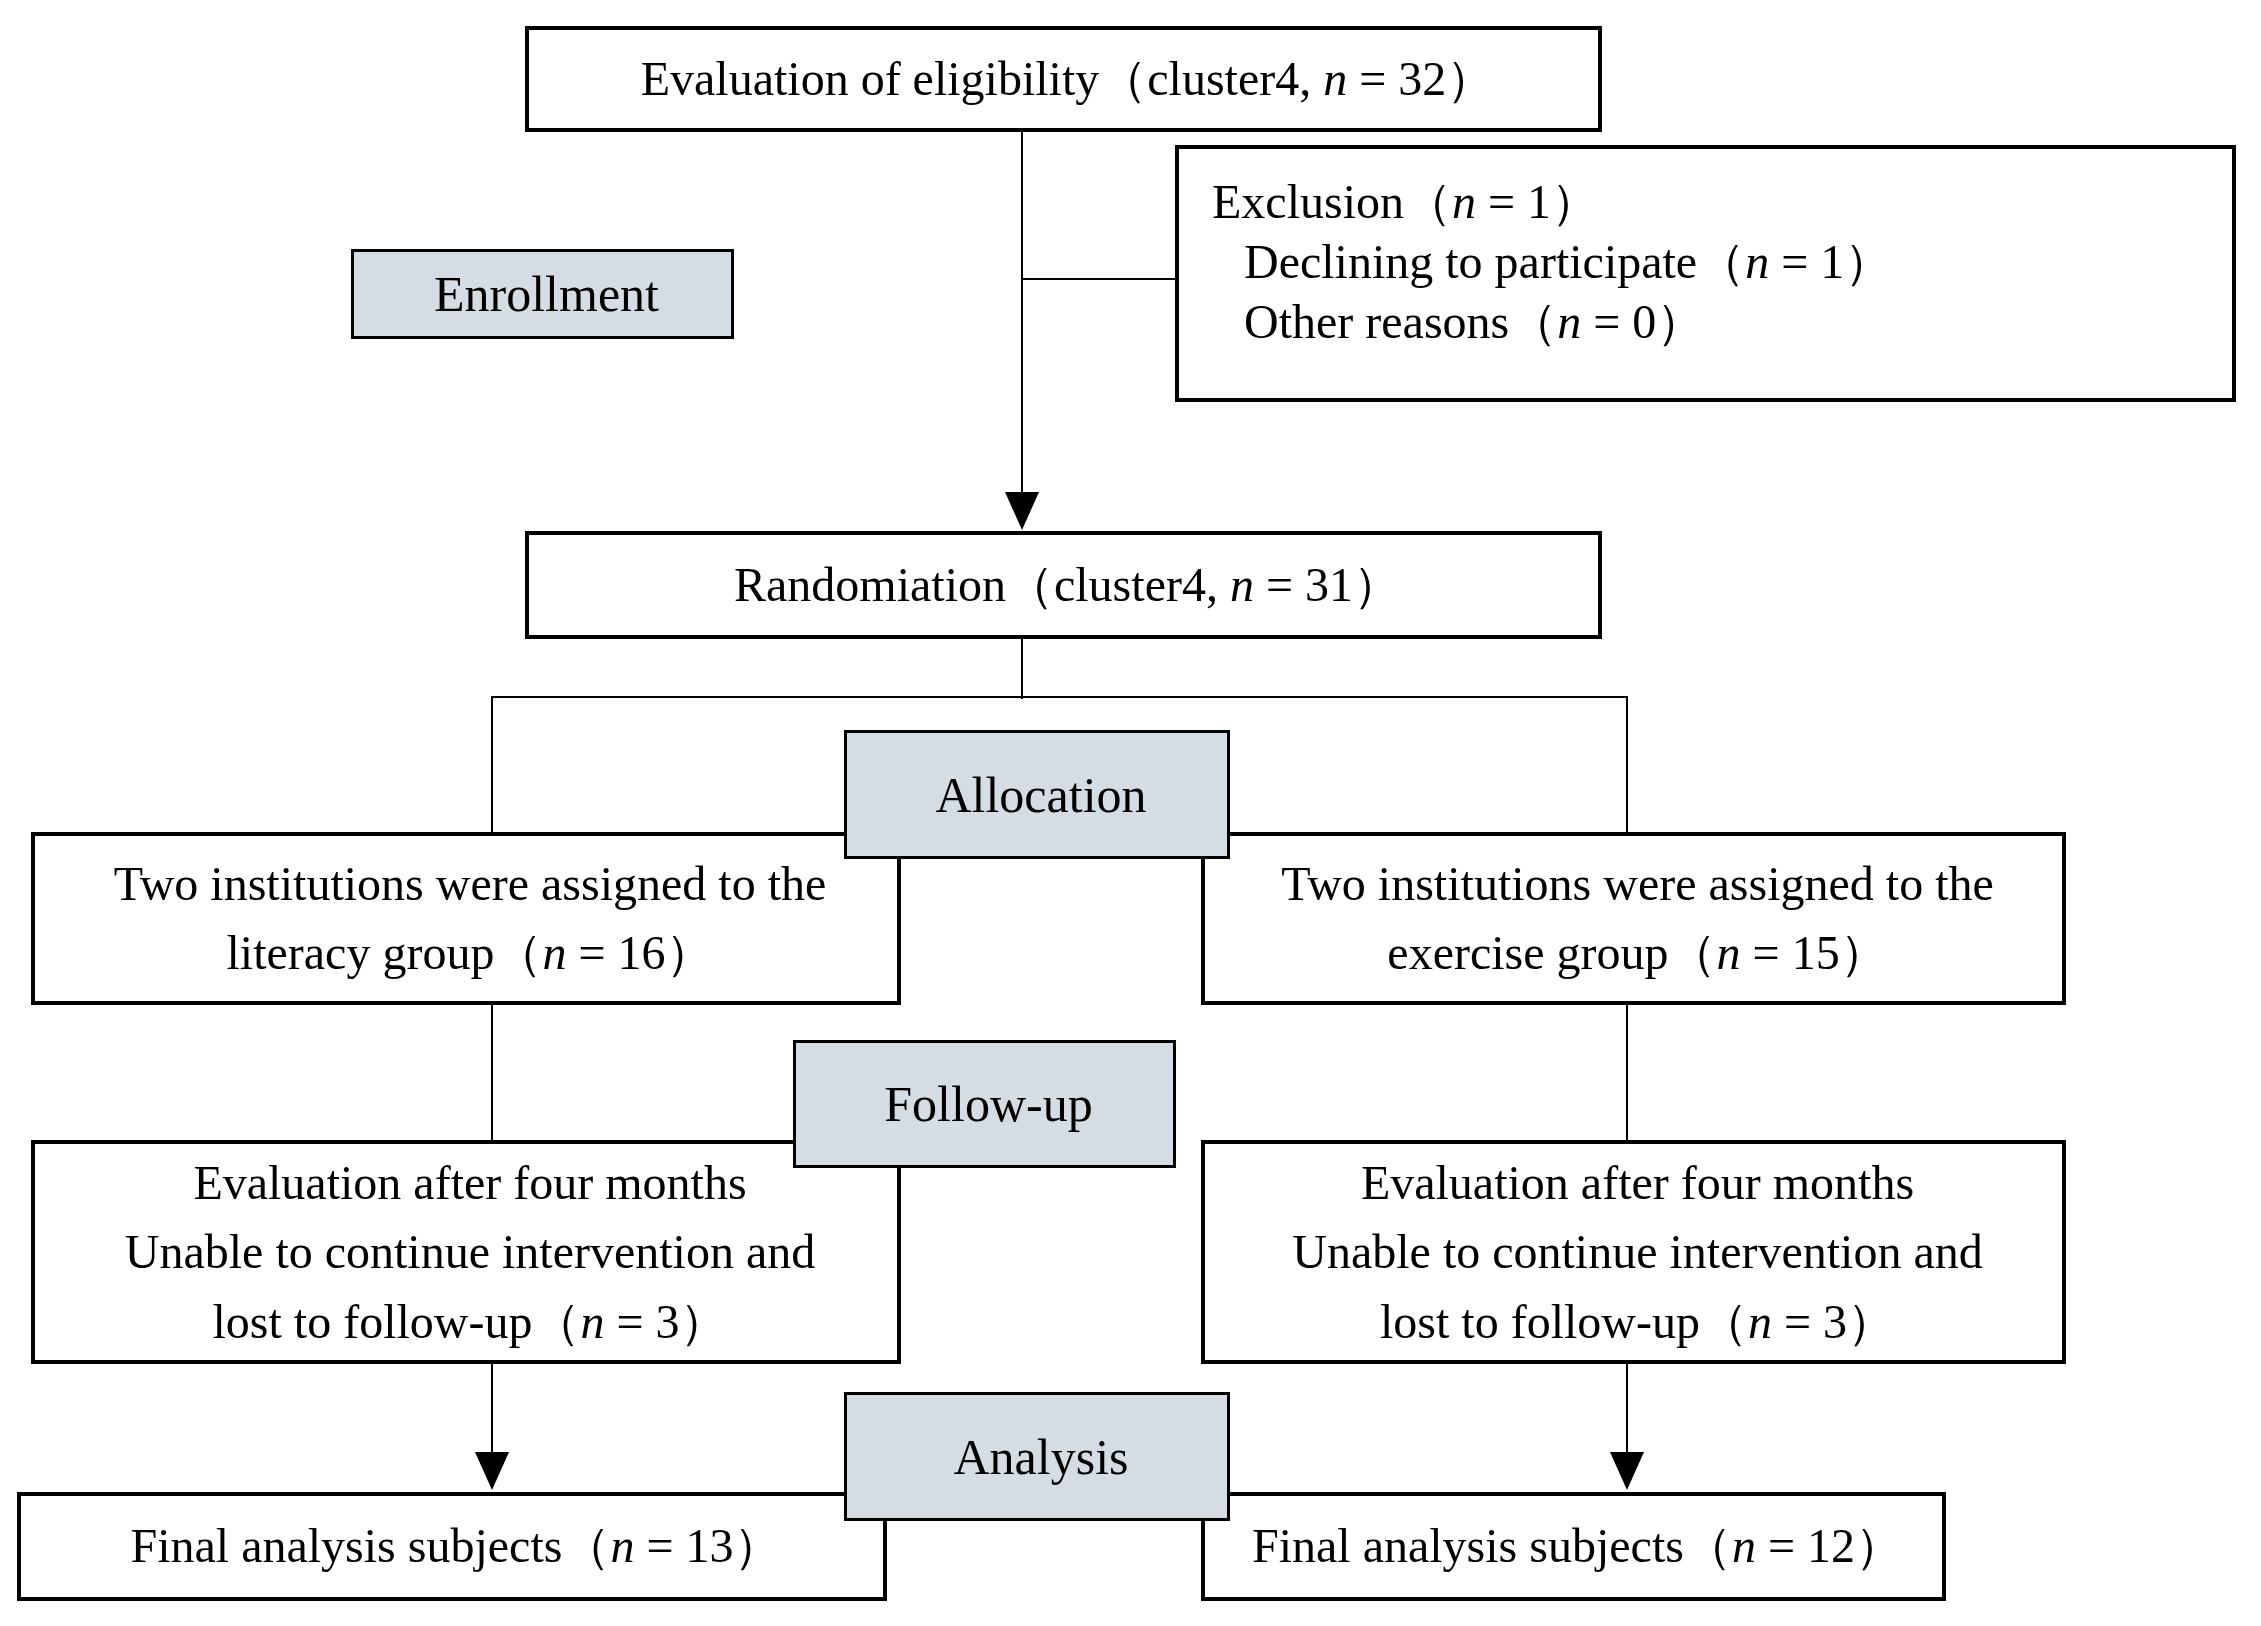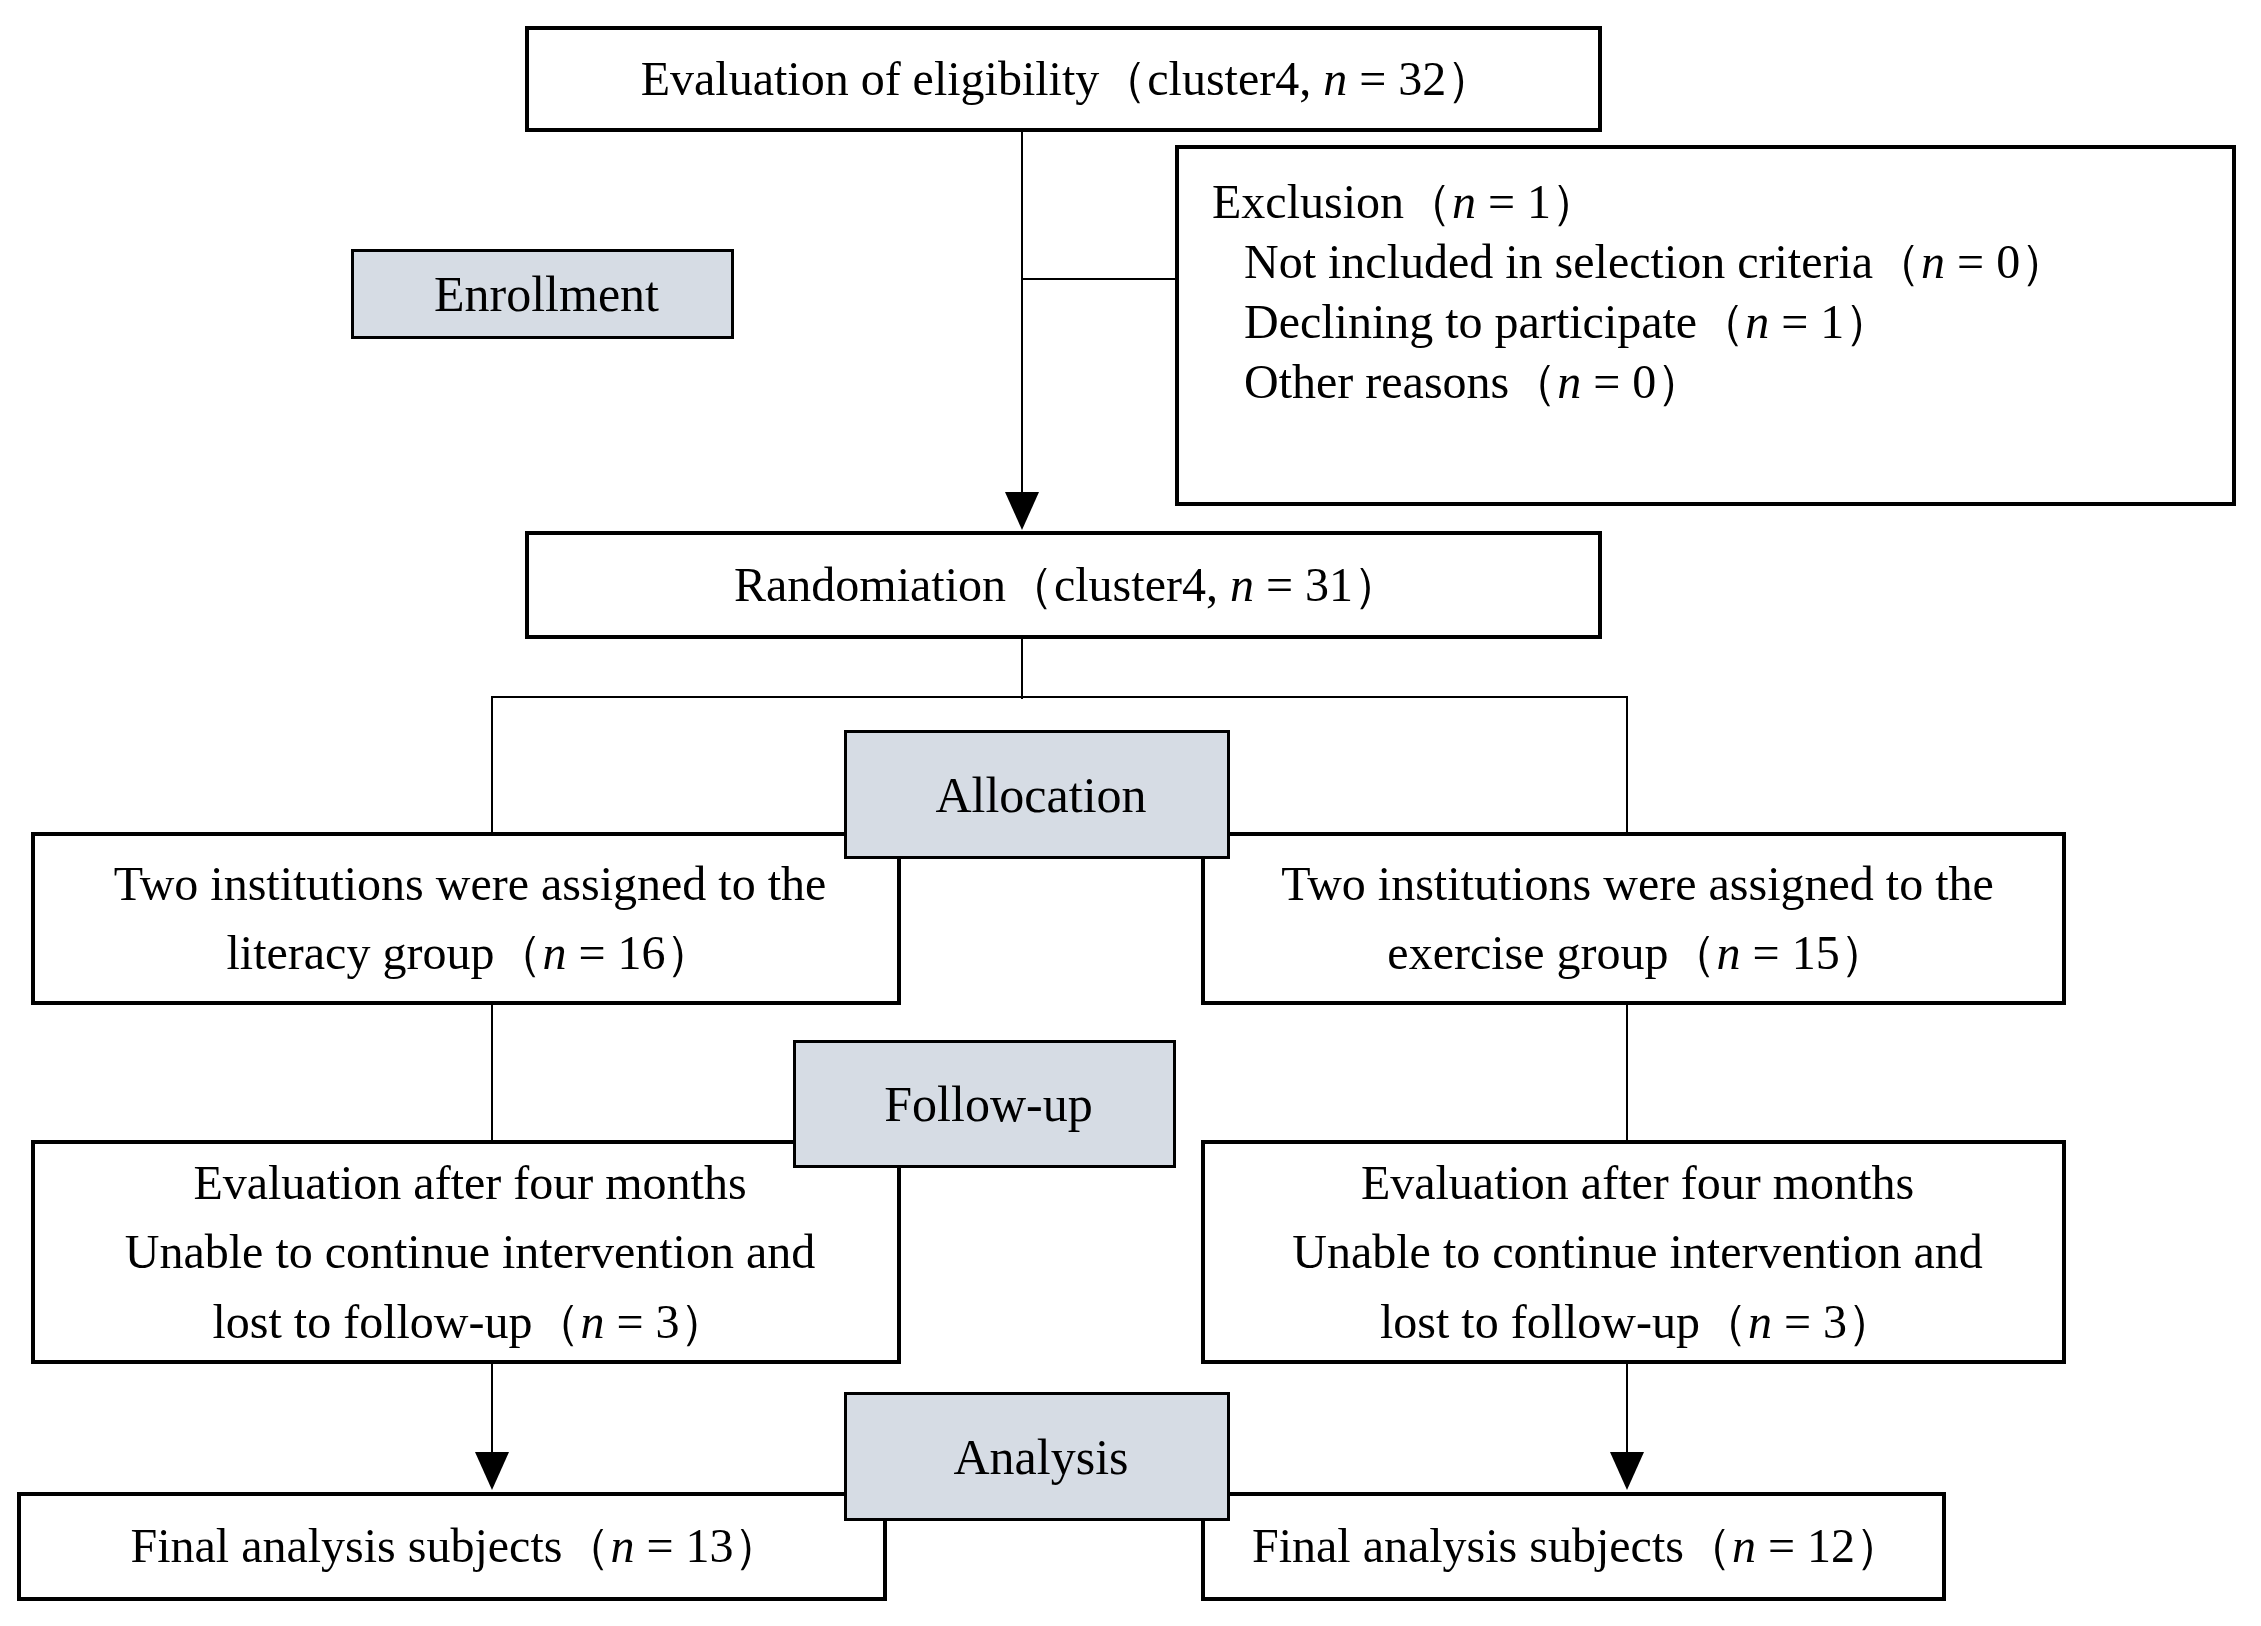--- a/index.html
+++ b/index.html
@@ -86,24 +86,23 @@
 
   <div class="line" style="left:491px;top:1361px;width:2.3px;height:97px;"></div>
   <div class="line" style="left:1626px;top:1361px;width:2.3px;height:97px;"></div>
   <div class="arrowhead" style="left:475px;top:1452px;"></div>
   <div class="arrowhead" style="left:1610px;top:1452px;"></div>
 
   <div class="box white-box" style="left:525px;top:26px;width:1077px;height:106px;">
     <div class="txt">Evaluation of eligibility（cluster4, <i>n</i> = 32）</div>
   </div>
 
-  <div class="box white-box" id="exclusion-box" style="left:1175px;top:145px;width:1061px;height:361px;">
+  <div class="box white-box" id="exclusion-box" style="left:1175px;top:145px;width:1061px;height:257px;">
     <div>
       <div class="excl-line">Exclusion（<i>n</i> = 1）</div>
-      <div class="excl-line indent">Not included in selection criteria（<i>n</i> = 0）</div>
       <div class="excl-line indent">Declining to participate（<i>n</i> = 1）</div>
       <div class="excl-line indent">Other reasons（<i>n</i> = 0）</div>
     </div>
   </div>
 
   <div class="box white-box" style="left:525px;top:531px;width:1077px;height:108px;">
     <div class="txt">Randomiation（cluster4, <i>n</i> = 31）</div>
   </div>
 
   <div class="box white-box" style="left:31px;top:832px;width:870px;height:173px;">

